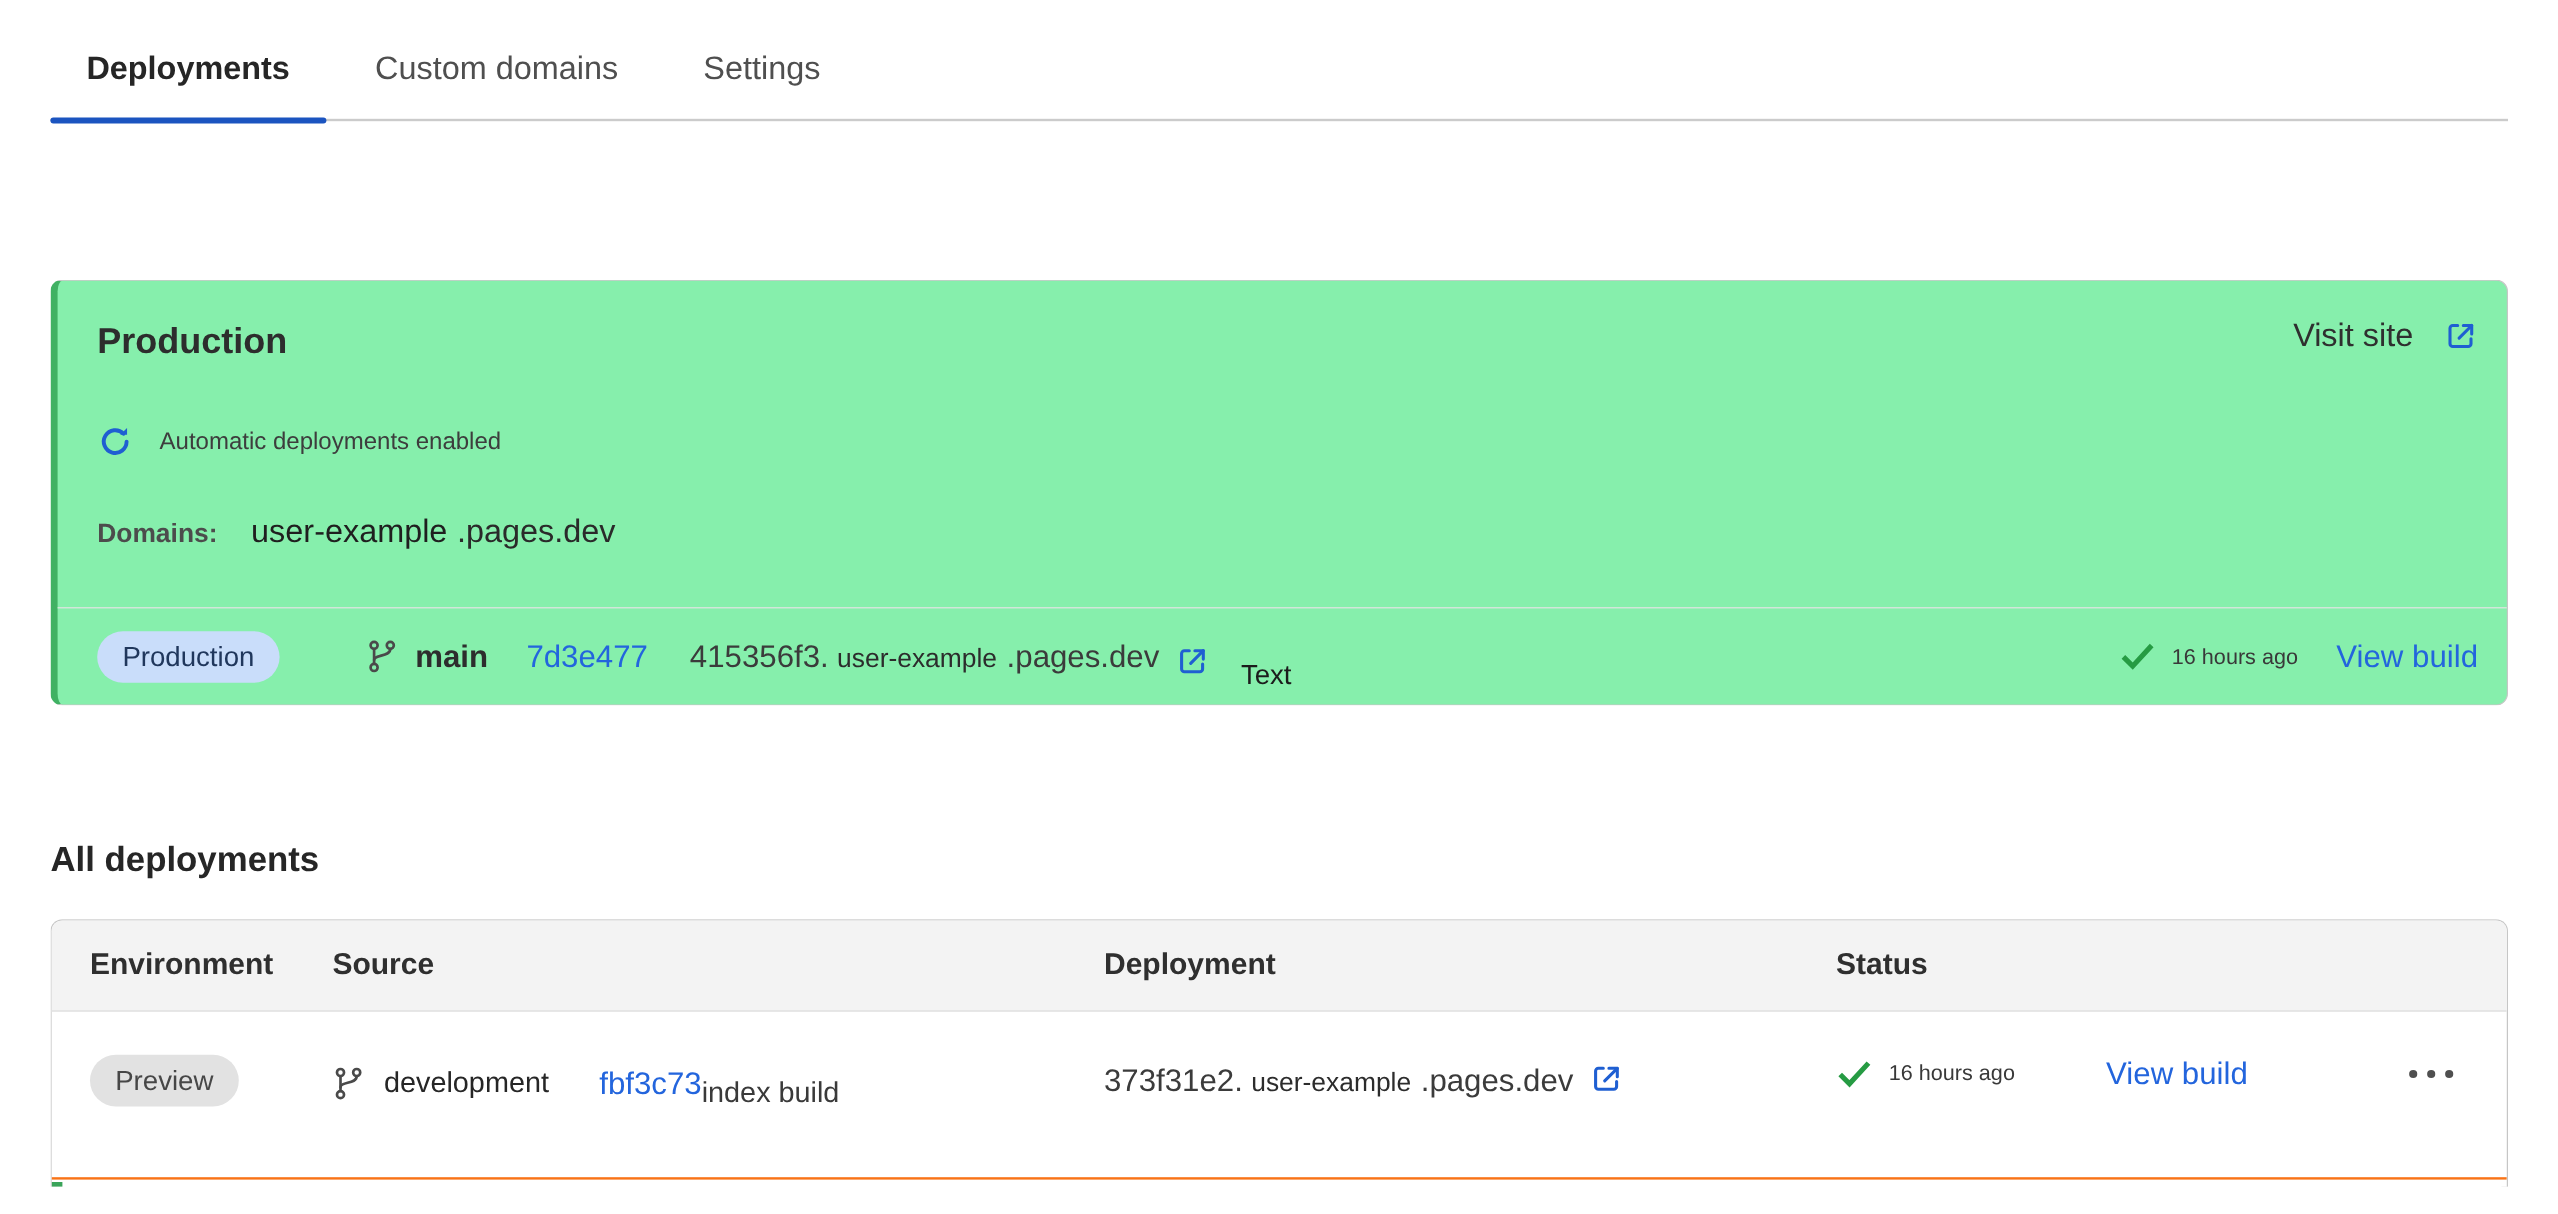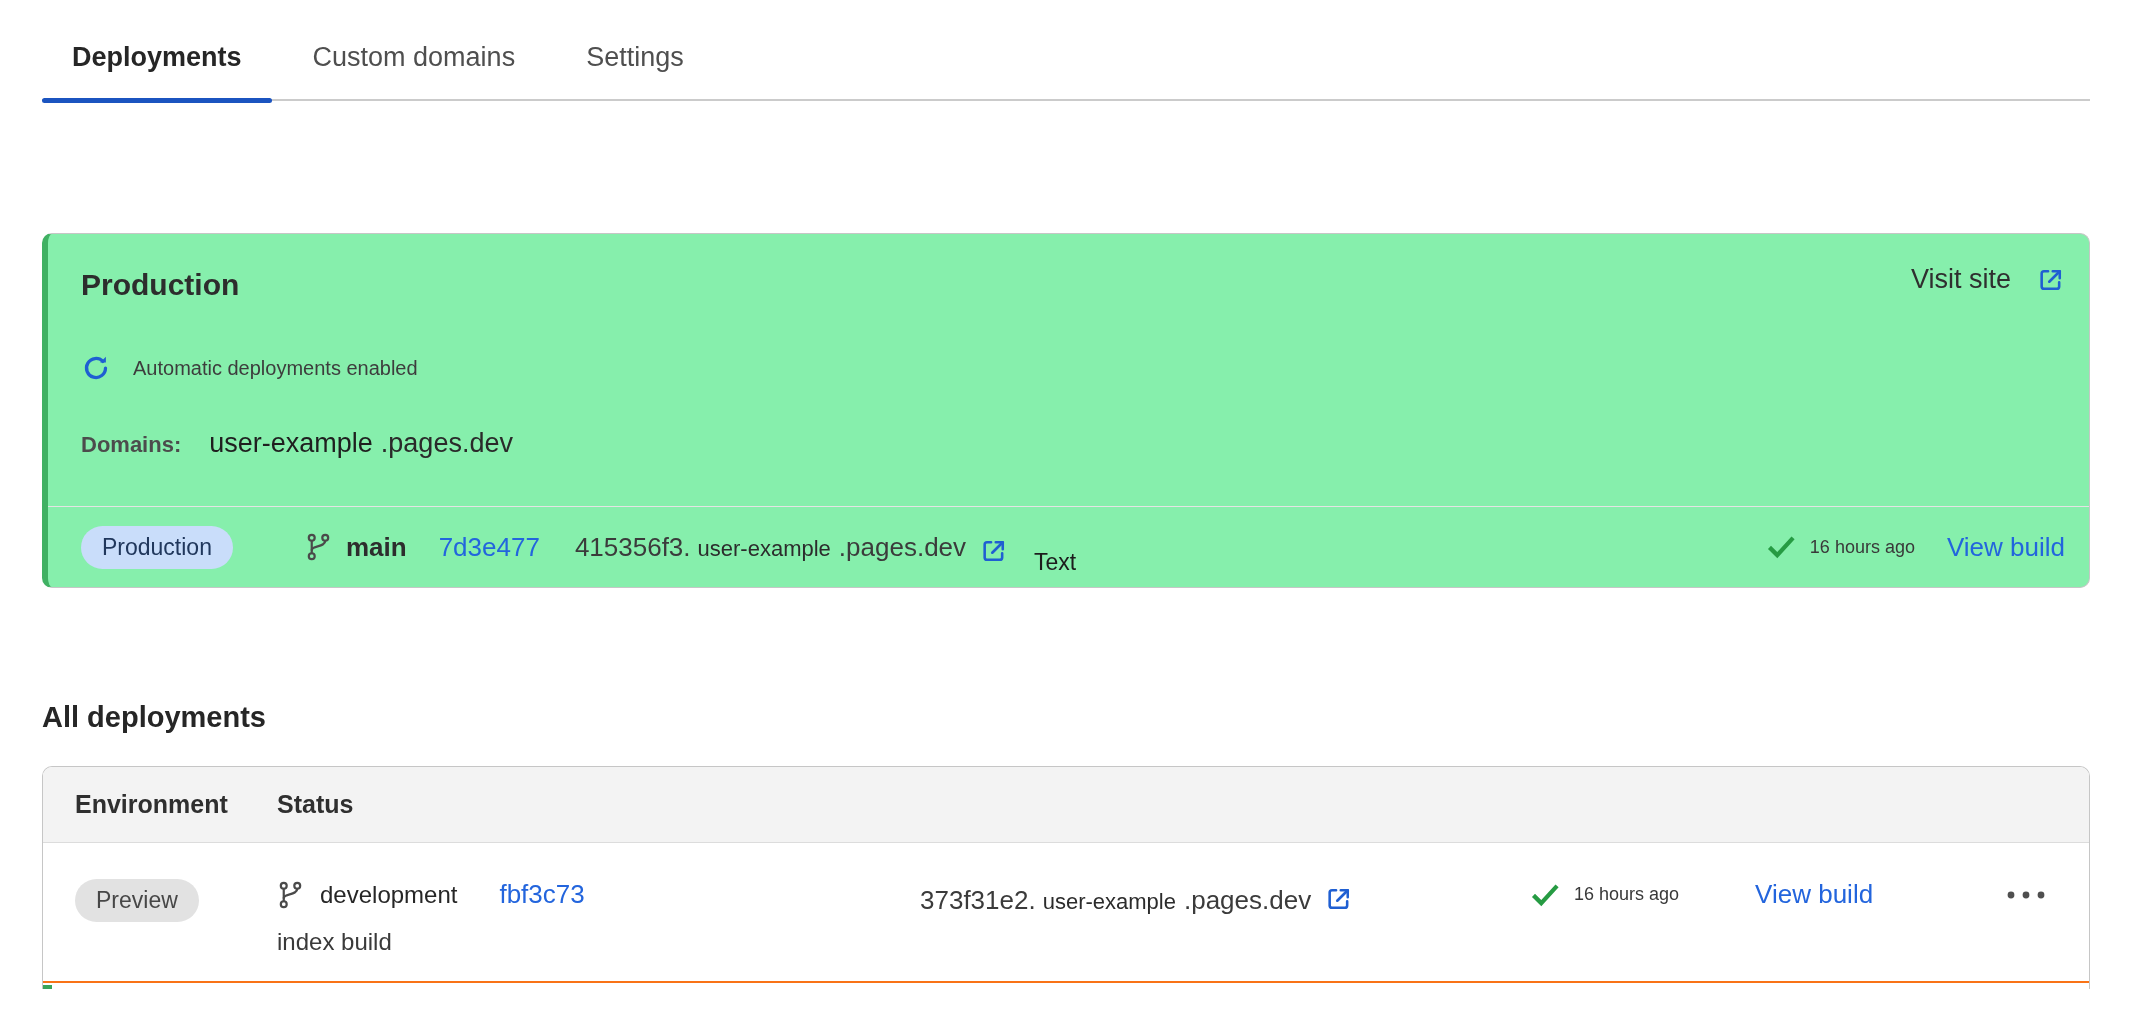--- a/index.html
+++ b/index.html
@@ -53,21 +53,21 @@
   .section-title { margin:110px 0 0 42px; font-size:29px; color:#262626; line-height:38px; }
   .table { margin:30px 42px 0 42px; border:1px solid #c6c6c6; border-bottom:none;
            border-radius:10px 10px 0 0; overflow:hidden; }
   .thead { display:grid; grid-template-columns:234px 643px 610px 1fr; background:#f3f3f3;
            height:76px; align-items:center; border-bottom:1px solid #dcdcdc;
            font-size:25px; font-weight:700; color:#2f2f2f; }
   .thead .th:first-child { padding-left:32px; }
   .trow { display:grid; grid-template-columns:234px 643px 610px 1fr; align-items:start;
           padding-top:36px; min-height:140px; border-bottom:2px solid #f97316; }
   .trow .td:first-child { padding-left:32px; }
-  .source-cell { display:flex; flex-direction:column; }
+  .source-cell { display:flex; flex-direction:row; }
   .source-line1 { display:flex; align-items:center; }
   .source-branch { font-size:24px; color:#262626; margin-left:16px; }
   .source-cell .commit-link { margin-left:42px; }
   .commit-msg { font-size:24px; color:#3a3a3a; margin-top:16px; line-height:32px; }
   .dep-cell { display:flex; align-items:baseline; padding-top:2px; }
   .status-cell { display:flex; align-items:center; padding-right:40px; }
   .status-cell .view-build { margin-left:76px; }
   .menu-btn { margin-left:auto; cursor:pointer; display:flex; align-items:center; }
 
   .peek-strip { height:6px; position:relative; }
@@ -159,20 +159,22 @@
       <a class="view-build">View build</a>
     </span>
   </div>
 </section>
 
 <h2 class="section-title">All deployments</h2>
 
 <section class="table">
   <div class="thead">
     <div class="th">Environment</div>
+    <div class="th">Source</div>
+    <div class="th">Deployment</div>
     <div class="th">Status</div>
   </div>
 
   <div class="trow">
     <div class="td">
       <span class="badge preview">Preview</span>
     </div>
 
     <div class="td source-cell">
       <div class="source-line1">

